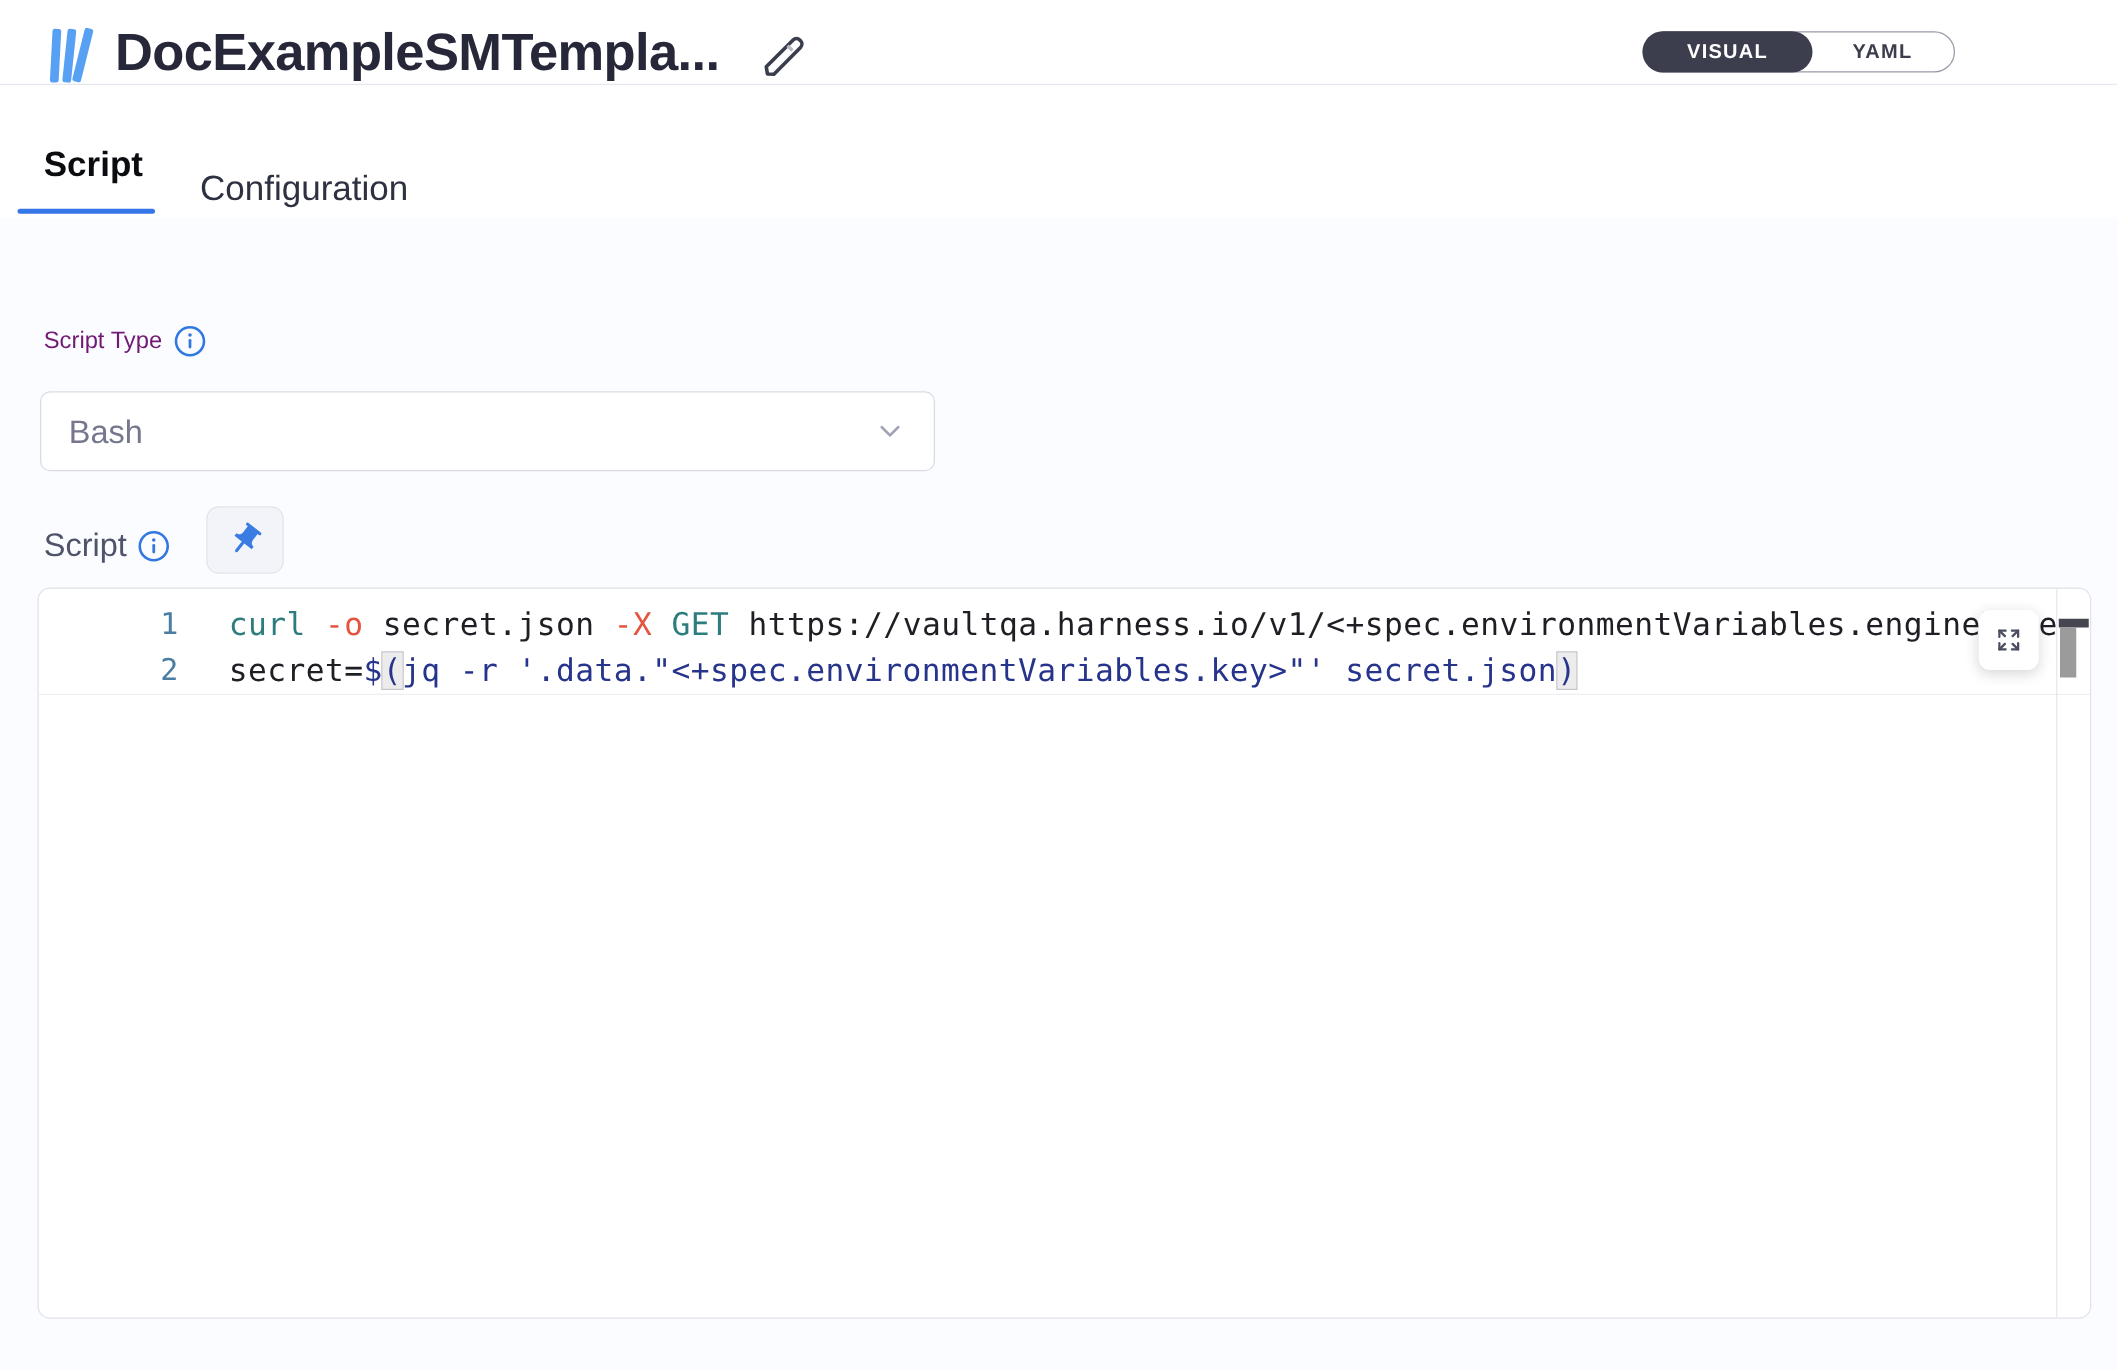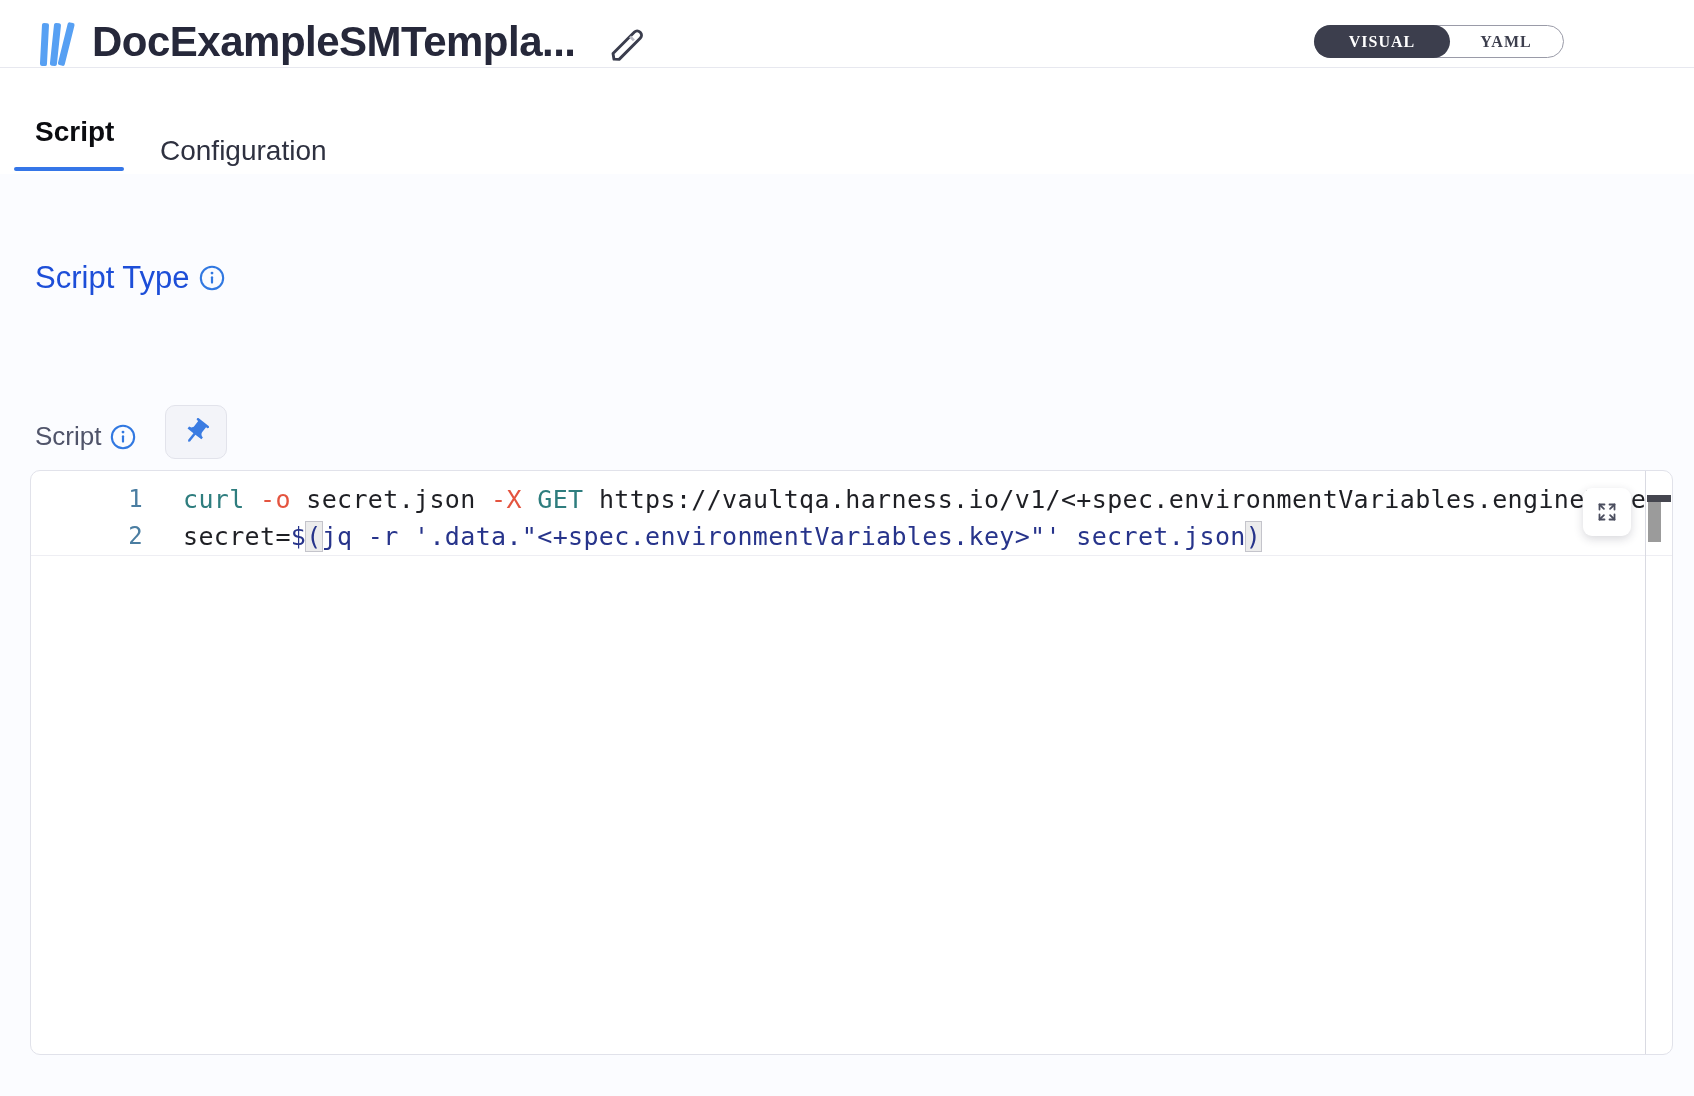--- a/index.html
+++ b/index.html
@@ -26,21 +26,21 @@
   .edit-icon { position:absolute; left:604px; top:22px; width:46px; height:46px; cursor:pointer; }
 
   .view-toggle {
     position:absolute; left:1314px; top:25px; width:250px; height:33px;
     border:1px solid #9a9ba8; border-radius:17px;
     display:flex; background:#ffffff;
   }
   .toggle-seg {
     display:flex; align-items:center; justify-content:center;
     font-size:16px; font-weight:bold; letter-spacing:1px;
-    color:#3c3e4d; cursor:pointer; user-select:none;font-family:Liberation Serif, serif;
+    color:#3c3e4d; cursor:pointer; user-select:none;
   }
   .toggle-seg.selected {
     flex:0 0 136px; margin:-1px; border-radius:17px;
     background:#3c3e4d; color:#ffffff;
   }
   .toggle-seg.unselected { flex:1; }
 
   
   .tabs { position:absolute; left:0; top:88px; right:0; height:86px; background:#ffffff; }
   .tab { position:absolute; top:28px; font-size:28px; cursor:pointer; white-space:nowrap; }
@@ -51,21 +51,21 @@
     background:#3576e8; border-radius:2px;
   }
 
   
   .content { position:absolute; left:0; top:174px; right:0; bottom:0; background:#fbfcff; }
 
   .field-label {
     position:absolute; display:flex; align-items:center; gap:9px;
     white-space:nowrap;
   }
-  .lbl-script-type { left:35px; top:86px; font-size:31px; color:#1d4ed8;align-items:center; }
+  .lbl-script-type { left:35px; top:86px; font-size:19px; color:#701a75;align-items:center; }
   .lbl-script      { left:35px; top:247px; font-size:26px; color:#50546a; }
   .info-icon { width:26px; height:26px; display:inline-block; cursor:pointer; }
 
   .select {
     position:absolute; left:32px; top:139px; width:716px; height:64px;
     background:#ffffff; border:1.5px solid #d9dbe4; border-radius:8px;
     display:flex; align-items:center; cursor:pointer;
   }
   .select-value { margin-left:22px; font-size:26px; color:#75778e; flex:1; }
   .chevron-icon { width:22px; height:22px; margin-right:24px; }
@@ -146,20 +146,26 @@
 
     <div class="field-label lbl-script-type">
       <span>Script Type</span>
       <svg class="info-icon" viewBox="0 0 20 20">
         <circle cx="10" cy="10" r="8.6" fill="none" stroke="#3178e1" stroke-width="1.6"></circle>
         <circle cx="10" cy="6.2" r="1.1" fill="#3178e1"></circle>
         <rect x="9.15" y="8.6" width="1.7" height="5.8" rx="0.85" fill="#3178e1"></rect>
       </svg>
     </div>
 
+    <div class="select">
+      <span class="select-value">Bash</span>
+      <svg class="chevron-icon" viewBox="0 0 20 20" fill="none">
+        <polyline points="4,7 10,13 16,7" stroke="#a0a3b4" stroke-width="2" stroke-linecap="round" stroke-linejoin="round"></polyline>
+      </svg>
+    </div>
 
     <div class="field-label lbl-script">
       <span>Script</span>
       <svg class="info-icon" viewBox="0 0 20 20">
         <circle cx="10" cy="10" r="8.6" fill="none" stroke="#3178e1" stroke-width="1.6"></circle>
         <circle cx="10" cy="6.2" r="1.1" fill="#3178e1"></circle>
         <rect x="9.15" y="8.6" width="1.7" height="5.8" rx="0.85" fill="#3178e1"></rect>
       </svg>
     </div>
 

